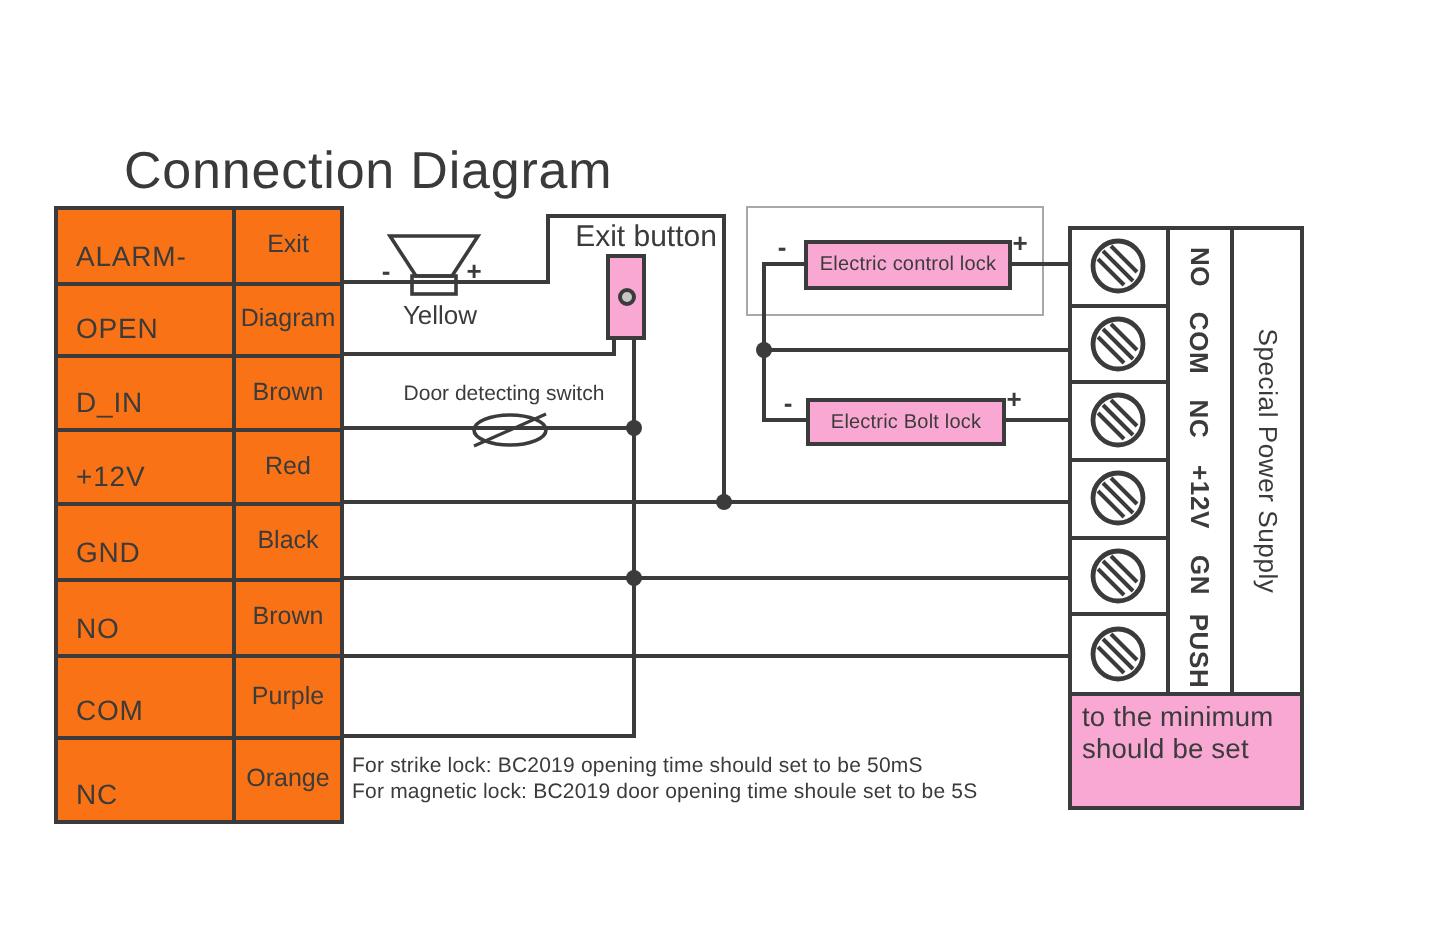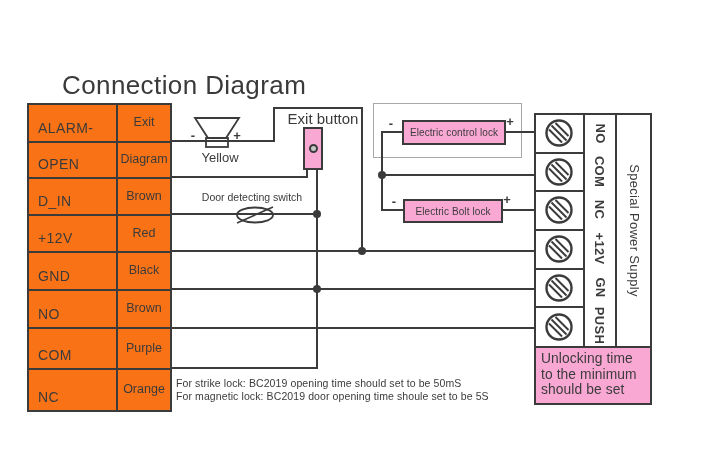--- a/index.html
+++ b/index.html
@@ -193,21 +193,20 @@
     </div>
   <div class="term-label-cell center" style="top:306px;">
       <span>PUSH</span>
     </div>
 
   <div id="special-label" class="center">
     <span>Special Power Supply</span>
   </div>
 
   <div class="box" id="unlock-box">
-    <div>Unlocking time</div>
     <div>to the minimum</div>
     <div>should be set</div>
   </div>
 
   <div id="wiring-table">
     <div class="trow">
       <div class="pin-cell">ALARM-</div>
       <div class="color-cell">Exit</div>
     </div>
     <div class="trow">

